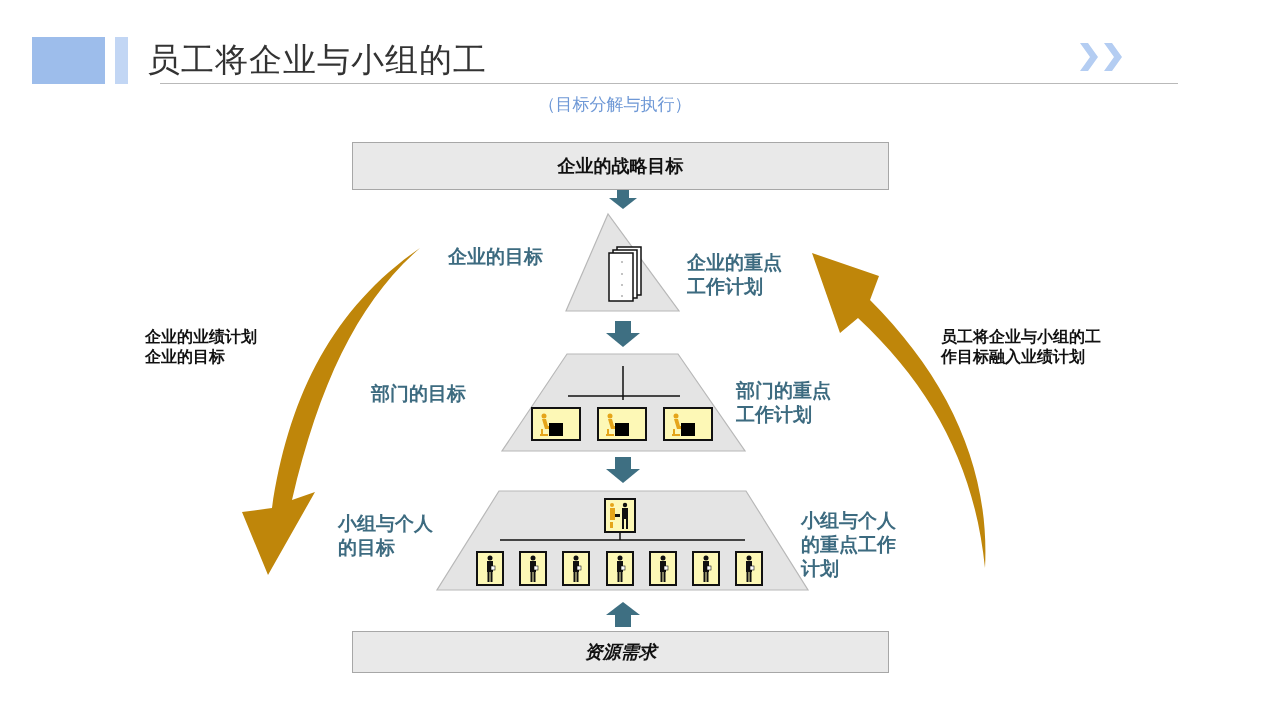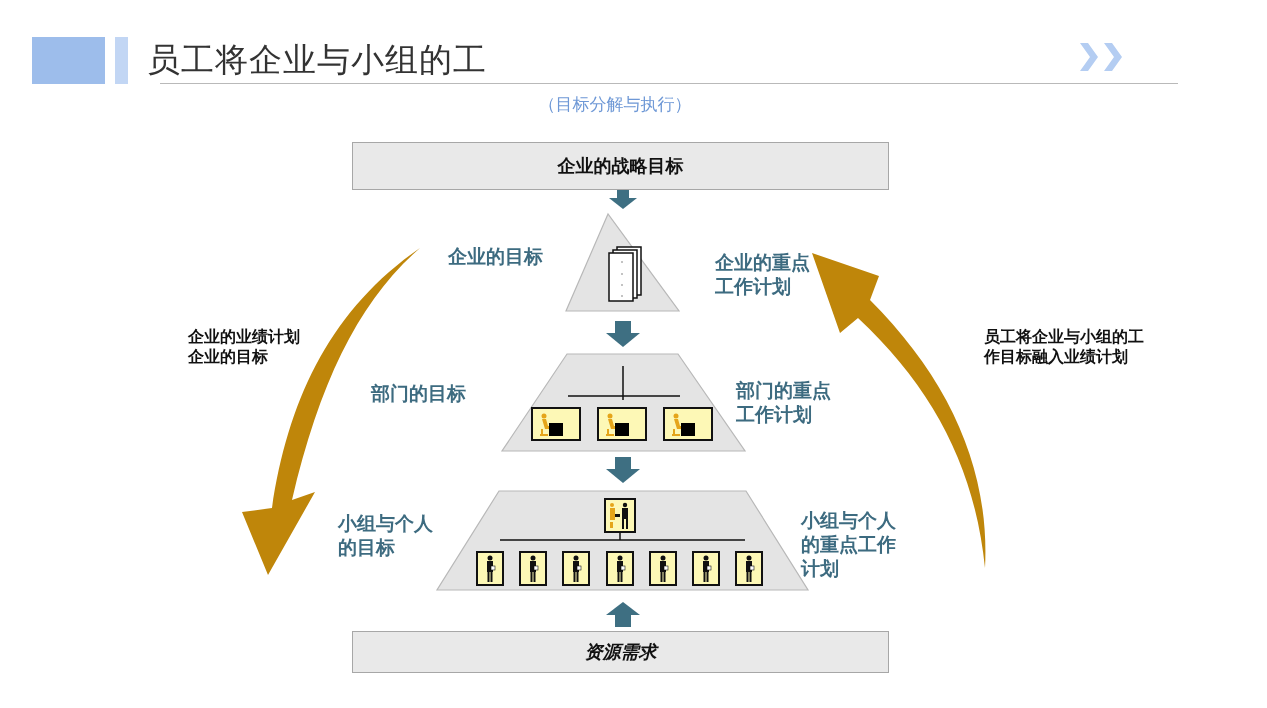--- a/index.html
+++ b/index.html
@@ -14,21 +14,21 @@
   .page-title { left:147px; top:38px; font-size:33px; color:#333333; letter-spacing:1px; white-space:nowrap; }
   .title-rule { left:160px; top:83px; width:1018px; height:1px; background:#b9b9b9; }
   .chevrons { left:1078px; top:40px; width:50px; height:34px; }
   .subtitle { left:505px; top:93px; width:220px; text-align:center; font-size:17px; color:#6e98d6; white-space:nowrap; }
 
   .box { background:#e9e9e9; border:1.5px solid #a7a7a7; box-sizing:border-box; display:flex; align-items:center; justify-content:center; font-weight:bold; font-size:18px; color:#111; }
   .box-top { left:352px; top:142px; width:537px; height:48px; }
   .box-bottom { left:352px; top:631px; width:537px; height:42px;font-style:italic; }
 
   .lbl { font-weight:bold; color:#3d6b80; font-size:19px; line-height:24px; white-space:nowrap; }
-  .note { font-weight:bold; color:#111; font-size:16px; line-height:20px; white-space:nowrap;margin-left:43px; }
+  .note { font-weight:bold; color:#111; font-size:16px; line-height:20px; white-space:nowrap; }
 </style>
 </head>
 <body>
 
 <div class="abs hdr-block1"></div>
 <div class="abs hdr-block2"></div>
 <div class="abs page-title">员工将企业与小组的工</div>
 <div class="abs title-rule"></div>
 <svg class="abs chevrons" viewBox="0 0 50 34">
   <polygon points="2,3 10,3 20,17 10,31 2,31 12,17" fill="#b4cdf2"></polygon>
@@ -127,21 +127,21 @@
   <path d="M420 248 C360 300 320 380 292 500 L315 492 L268 575 L242 512 L272 508
            C288 400 330 310 420 248 Z" fill="#bf860a"></path>
 
   <path d="M985 568 C990 470 950 380 870 300 L879 276 L812 253 L840 333 L858 318
            C935 390 975 470 985 568 Z" fill="#bf860a"></path>
 </svg>
 
 <div class="abs lbl" style="left:448px;top:244px;">
   <div>企业的目标</div>
 </div>
-<div class="abs lbl" style="left:687px;top:250px;margin-left:28px;">
+<div class="abs lbl" style="left:687px;top:250px;">
   <div>企业的重点</div>
   <div>工作计划</div>
 </div>
 
 <div class="abs lbl" style="left:371px;top:381px;">
   <div>部门的目标</div>
 </div>
 <div class="abs lbl" style="left:736px;top:378px;">
   <div>部门的重点</div>
   <div>工作计划</div>

